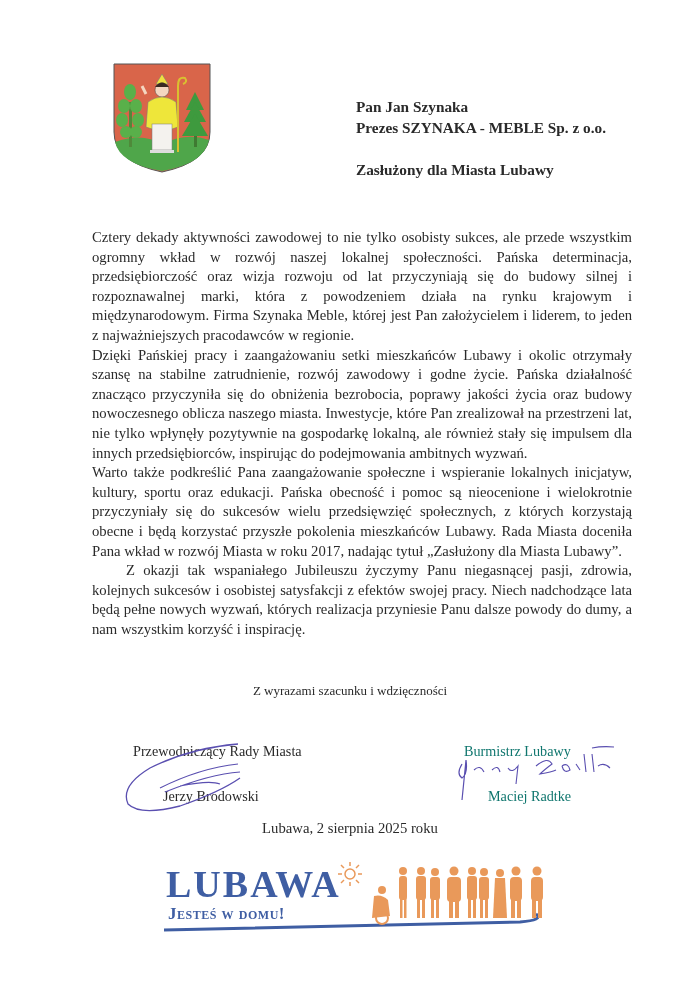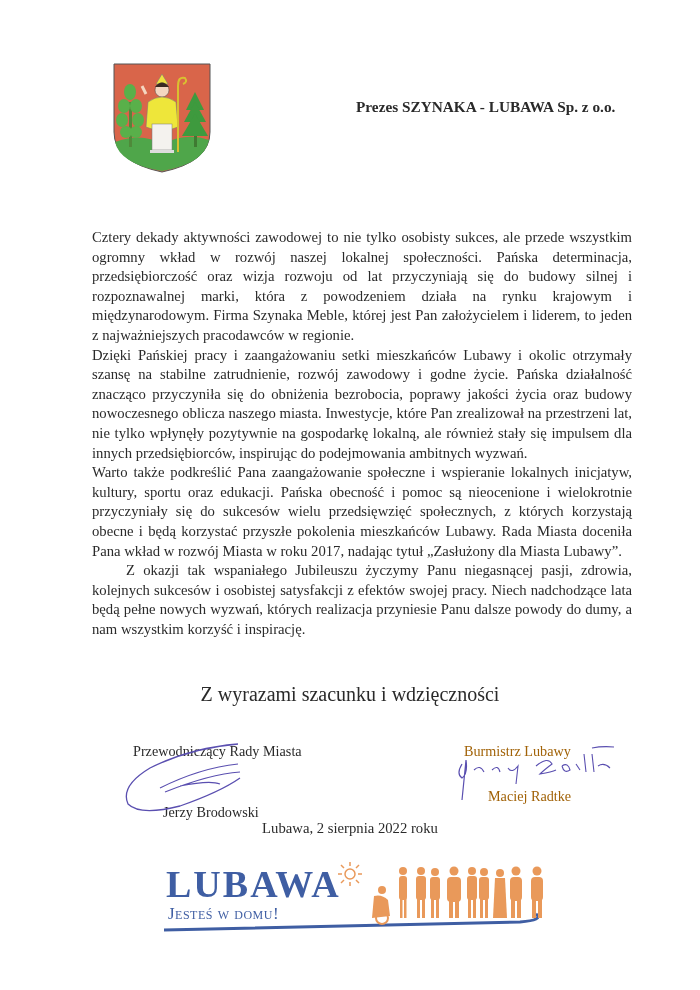--- a/index.html
+++ b/index.html
@@ -8,35 +8,35 @@
 
     .crest { position: absolute; left: 112px; top: 62px; width: 100px; height: 112px; }
 
     .addressee { position: absolute; left: 356px; top: 96px; font-weight: bold; font-size: 15.3px; line-height: 21px; color: #2a2a2a; }
     .addressee .gap { height: 21px; }
 
     .body-text { position: absolute; left: 92px; top: 228px; width: 540px; font-size: 14.7px; line-height: 19.6px; text-align: justify; color: #2a2a2a; }
     .body-text p { margin: 0; }
     .body-text p.indent { text-indent: 34px; }
 
-    .closing { position: absolute; left: 0; width: 700px; top: 683px; text-align: center; font-size: 20px; color: #2a2a2a; }
+    .closing { position: absolute; left: 0; width: 700px; top: 683px; text-align: center; font-size: 13px; color: #2a2a2a; }
 
     .sig-left { position: absolute; left: 133px; top: 743px; font-size: 14.2px; color: #2a2a2a; }
     .sig-left .role { display: block; }
-    .sig-left .name { display: block; margin-top: 44px; margin-left: 30px; }
-    .sig-right { position: absolute; left: 464px; top: 743px; font-size: 14.2px; color: #a16207; }
+    .sig-left .name { display: block; margin-top: 28px; margin-left: 30px; }
+    .sig-right { position: absolute; left: 464px; top: 743px; font-size: 14.2px; color: #0f766e; }
     .sig-right .role { display: block; }
     .sig-right .name { display: block; margin-top: 28px; margin-left: 24px; }
     .signature-svg { position: absolute; }
 
     .date { position: absolute; left: 0; width: 700px; top: 820px; text-align: center; font-size: 14.7px; color: #2a2a2a; }
 
     .logo { position: absolute; left: 160px; top: 860px; width: 400px; height: 80px; }
     .logo-title { position: absolute; left: 6px; top: 2px; font-family: "Liberation Serif", serif; font-size: 38px; letter-spacing: 2px; color: #3f5ea3; font-weight: bold; }
-    .logo-sub { position: absolute; left: 8px; top: 44px; font-family: "Liberation Serif", serif; font-size: 17px; font-weight: normal; letter-spacing: 0.5px; color: #3f5ea3; font-variant: small-caps; }
+    .logo-sub { position: absolute; left: 8px; top: 44px; font-family: "Liberation Serif", serif; font-size: 17px; font-weight: bold; letter-spacing: 0.5px; color: #3f5ea3; font-variant: small-caps; }
   </style>
 </head>
 <body>
 
 <div class="page">
 
   <div class="crest">
     <svg width="100" height="112" viewBox="0 0 100 112">
       <path d="M2 2 H98 V70 Q98 100 50 110 Q2 100 2 70 Z" fill="#d9654a" stroke="#555" stroke-width="1"></path>
       <path d="M3 80 Q30 70 50 82 Q75 70 97 78 Q92 102 50 109 Q8 102 3 80 Z" fill="#4fa64a"></path>
@@ -65,22 +65,24 @@
       <path d="M36 40 Q50 30 64 40 L66 65 Q50 72 34 65 Z" fill="#eee63a" stroke="#777" stroke-width="0.5"></path>
       <rect x="40" y="62" width="20" height="26" fill="#f4f2ee" stroke="#777" stroke-width="0.5"></rect>
       <rect x="38" y="88" width="24" height="3" fill="#ddd"></rect>
       <path d="M34 32 L30 24" stroke="#f4d6c0" stroke-width="3"></path>
       <line x1="66" y1="24" x2="66" y2="90" stroke="#d9c030" stroke-width="2"></line>
       <path d="M66 24 Q66 14 73 16 Q76 20 71 22" fill="none" stroke="#d9c030" stroke-width="2"></path>
     </svg>
   </div>
 
   <div class="addressee">
-    <div>Prezes SZYNAKA - LUBAWA Sp. z o.o.</div>
+    <div>Pan Jan Szynaka</div>
+    <div>Prezes SZYNAKA - MEBLE Sp. z o.o.</div>
     <div class="gap"></div>
+    <div>Zasłużony dla Miasta Lubawy</div>
   </div>
 
   <div class="body-text">
     <p>Cztery dekady aktywności zawodowej to nie tylko osobisty sukces, ale przede wszystkim ogromny wkład w rozwój naszej lokalnej społeczności. Pańska determinacja, przedsiębiorczość oraz wizja rozwoju od lat przyczyniają się do budowy silnej i rozpoznawalnej marki, która z powodzeniem działa na rynku krajowym i międzynarodowym. Firma Szynaka Meble, której jest Pan założycielem i liderem, to jeden z najważniejszych pracodawców w regionie.</p>
     <p>Dzięki Pańskiej pracy i zaangażowaniu setki mieszkańców Lubawy i okolic otrzymały szansę na stabilne zatrudnienie, rozwój zawodowy i godne życie. Pańska działalność znacząco przyczyniła się do obniżenia bezrobocia, poprawy jakości życia oraz budowy nowoczesnego oblicza naszego miasta. Inwestycje, które Pan zrealizował na przestrzeni lat, nie tylko wpłynęły pozytywnie na gospodarkę lokalną, ale również stały się impulsem dla innych przedsiębiorców, inspirując do podejmowania ambitnych wyzwań.</p>
     <p>Warto także podkreślić Pana zaangażowanie społeczne i wspieranie lokalnych inicjatyw, kultury, sportu oraz edukacji. Pańska obecność i pomoc są nieocenione i wielokrotnie przyczyniały się do sukcesów wielu przedsięwzięć społecznych, z których korzystają obecne i będą korzystać przyszłe pokolenia mieszkańców Lubawy. Rada Miasta doceniła Pana wkład w rozwój Miasta w roku 2017, nadając tytuł „Zasłużony dla Miasta Lubawy”.</p>
     <p class="indent">Z okazji tak wspaniałego Jubileuszu życzymy Panu niegasnącej pasji, zdrowia, kolejnych sukcesów i osobistej satysfakcji z efektów swojej pracy. Niech nadchodzące lata będą pełne nowych wyzwań, których realizacja przyniesie Panu dalsze powody do dumy, a nam wszystkim korzyść i inspirację.</p>
   </div>
 
   <div class="closing">Z wyrazami szacunku i wdzięczności</div>
@@ -98,21 +100,21 @@
     <span class="role">Burmistrz Lubawy</span>
     <span class="name">Maciej Radtke</span>
   </div>
   <svg class="signature-svg" style="left:452px;top:744px;" width="180" height="60" viewBox="0 0 180 60">
     <path d="M10 20 Q4 30 10 34 Q16 30 14 16 L10 56" fill="none" stroke="#5a4fb0" stroke-width="1.2"></path>
     <path d="M22 26 Q28 20 32 28 M40 26 Q46 20 48 28 M56 24 Q60 30 66 22 L64 40" fill="none" stroke="#5a4fb0" stroke-width="1.1"></path>
     <path d="M84 22 Q96 12 100 20 Q92 26 88 30 Q100 28 104 26 M110 22 Q116 18 118 26 Q112 30 110 22 M124 20 L128 26 M132 10 L134 28 M140 10 L142 28 M146 22 Q152 18 158 24" fill="none" stroke="#5a4fb0" stroke-width="1.1"></path>
     <path d="M140 4 Q150 2 162 3" fill="none" stroke="#5a4fb0" stroke-width="1.1"></path>
   </svg>
 
-  <div class="date">Lubawa, 2 sierpnia 2022 roku</div>
+  <div class="date">Lubawa, 2 sierpnia 2025 roku</div>
 
   <div class="logo">
     <div class="logo-title">LUBAWA</div>
     <div class="logo-sub">Jesteś w domu!</div>
     <svg style="position:absolute;left:0;top:0;" width="400" height="80" viewBox="0 0 400 80">
 
       <g transform="translate(190,14)" stroke="#e9995a" stroke-width="1.5">
         <circle cx="0" cy="0" r="5" fill="none"></circle>
         <line x1="0" y1="-8" x2="0" y2="-12"></line>
           <line x1="0" y1="8" x2="0" y2="12"></line>

